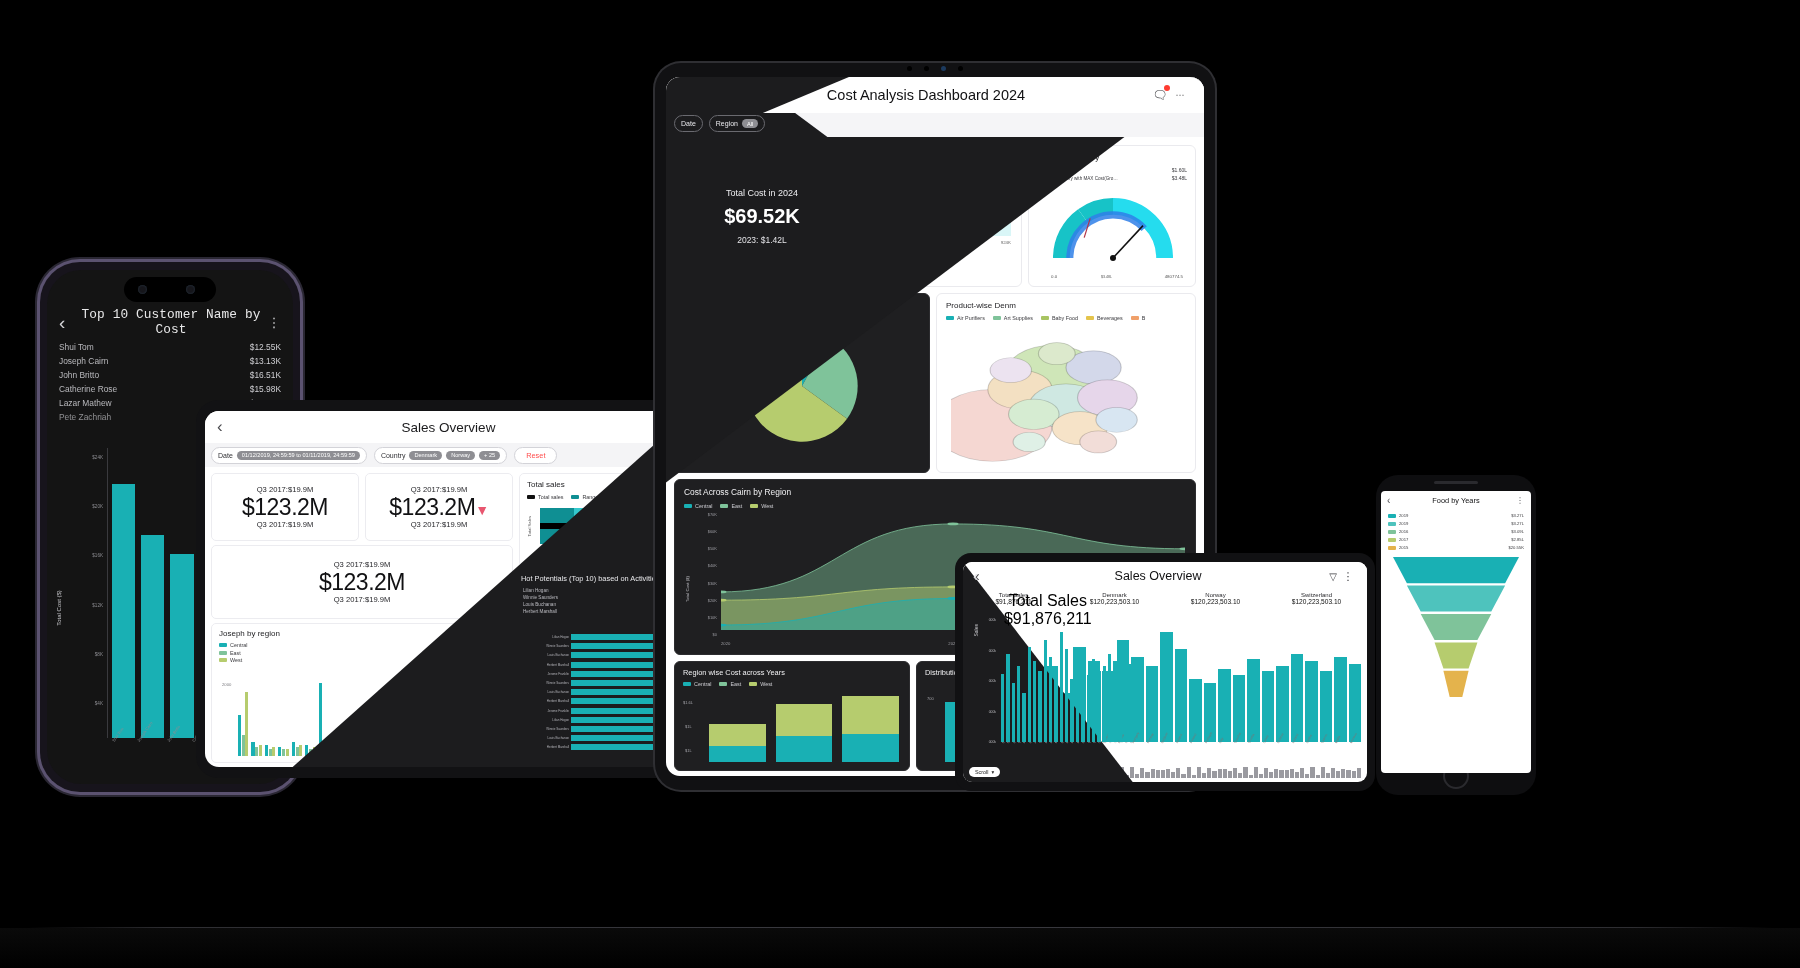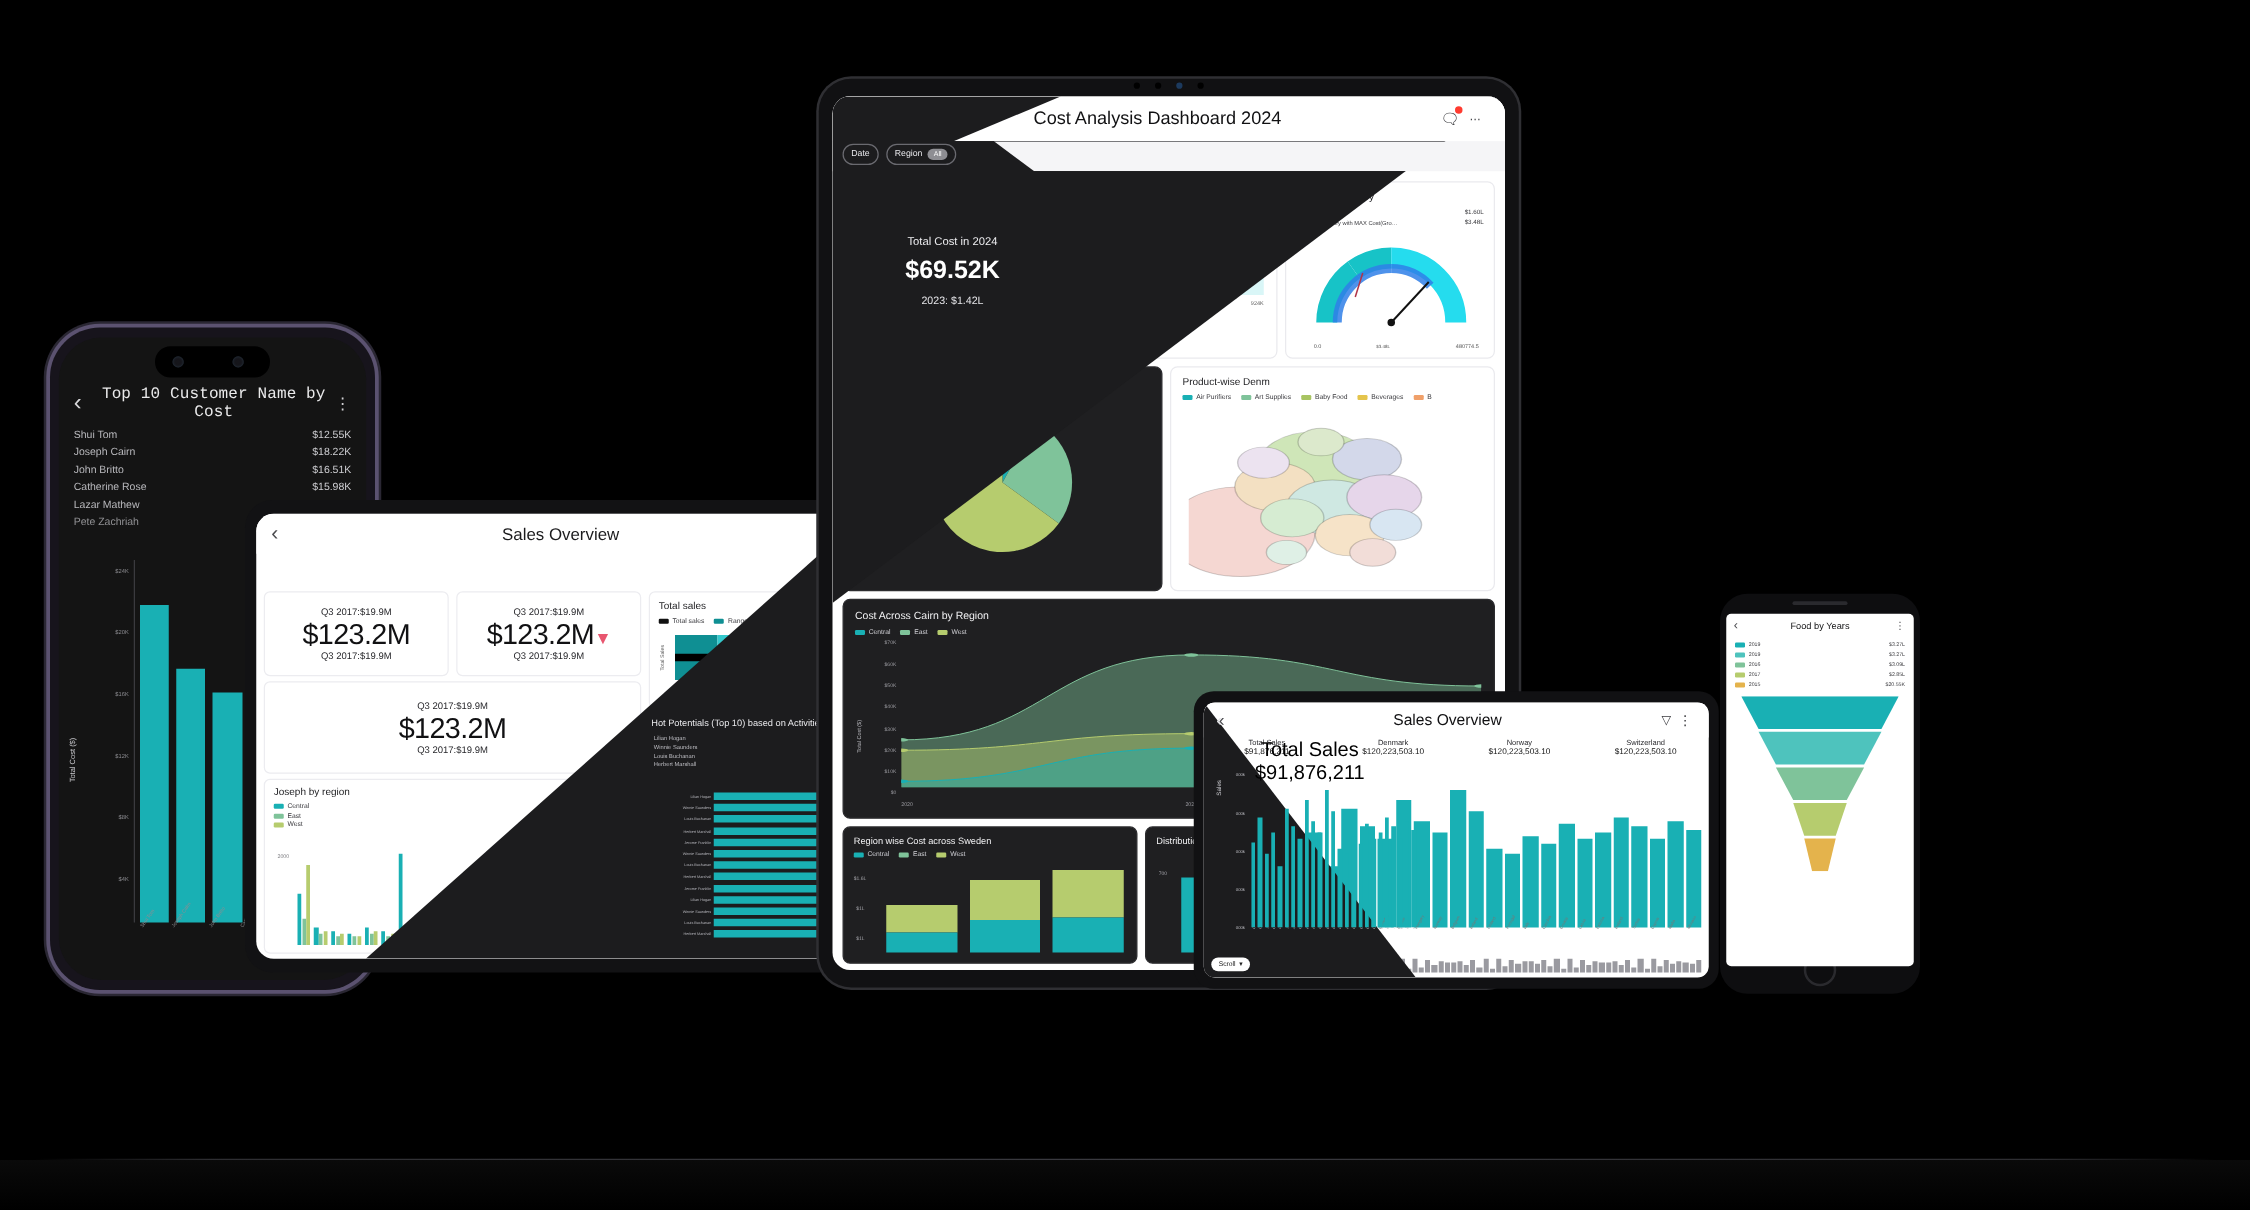--- a/index.html
+++ b/index.html
@@ -150,21 +150,21 @@
         <div class="tt">Top 10 Customer Name by Cost</div>
         <div class="dots">⋮</div>
       </div>
 
       <div class="p1row" style="top:72px">
         <span>Shui Tom</span>
         <span class="v">$12.55K</span>
         </div>
       <div class="p1row" style="top:86px">
         <span>Joseph Cairn</span>
-        <span class="v">$18.22K</span>
+        <span class="v">$13.13K</span>
         </div>
       <div class="p1row" style="top:100px">
         <span>John Britto</span>
         <span class="v">$16.51K</span>
         </div>
       <div class="p1row" style="top:114px">
         <span>Catherine Rose</span>
         <span class="v">$15.98K</span>
         </div>
       <div class="p1row" style="top:128px">
@@ -213,20 +213,33 @@
   <div class="device" id="tab2">
     <div class="bezel"></div>
     <div class="screen">
 
       <div id="t2head">
         <div class="bk">‹</div>
         <div class="tt">Sales Overview</div>
         <div style="width:20px"></div>
       </div>
 
+      <div id="t2filters">
+        <div class="pillbox">
+          <span class="lb">Date</span>
+          <span class="chip">01/12/2019, 24:59:59 to 01/11/2019, 24:59:59</span>
+        </div>
+        <div class="pillbox">
+          <span class="lb">Country</span>
+          <span class="chip">Denmark</span>
+          <span class="chip">Norway</span>
+          <span class="chip">+ 25</span>
+        </div>
+        <div class="resetbtn">Reset</div>
+      </div>
 
       <div class="t2card" style="left:6px; top:62px; width:148px; height:68px;">
         <div class="kpi">
           <div class="sub">Q3 2017:$19.9M</div>
           <div class="big">$123.2M</div>
           <div class="sub">Q3 2017:$19.9M</div>
         </div>
       </div>
       <div class="t2card" style="left:160px; top:62px; width:148px; height:68px;">
         <div class="kpi">
@@ -751,21 +764,21 @@
           </svg>
         <div id="cayX" style="position:absolute; left:46px; right:10px; bottom:8px; display:flex; justify-content:space-between; font-size:4.2px; color:#9b9ba1;">
             <span>2020</span>
             <span>2021</span>
             <span>2022</span>
           </div>
         <div style="position:absolute; right:10px; bottom:8px; font-size:4.6px; color:#cfcfd4;">Years</div>
       </div>
 
       <div class="t3panel darkpanel" style="left:8px; top:584px; width:236px; height:110px; padding:6px 8px;">
-        <div class="darkttl" style="font-size:7.4px">Region wise Cost across Sweden</div>
+        <div class="darkttl" style="font-size:7.4px">Region wise Cost across Years</div>
         <div class="legrow" style="margin-top:4px">
           <span class="leg darkleg" style="color:#cfcfd4">
               <i class="sw" style="background:#19b0b4"></i>
               <span>Central</span>
             </span>
           <span class="leg darkleg" style="color:#cfcfd4">
               <i class="sw" style="background:#7fc39a"></i>
               <span>East</span>
             </span>
           <span class="leg darkleg" style="color:#cfcfd4">

